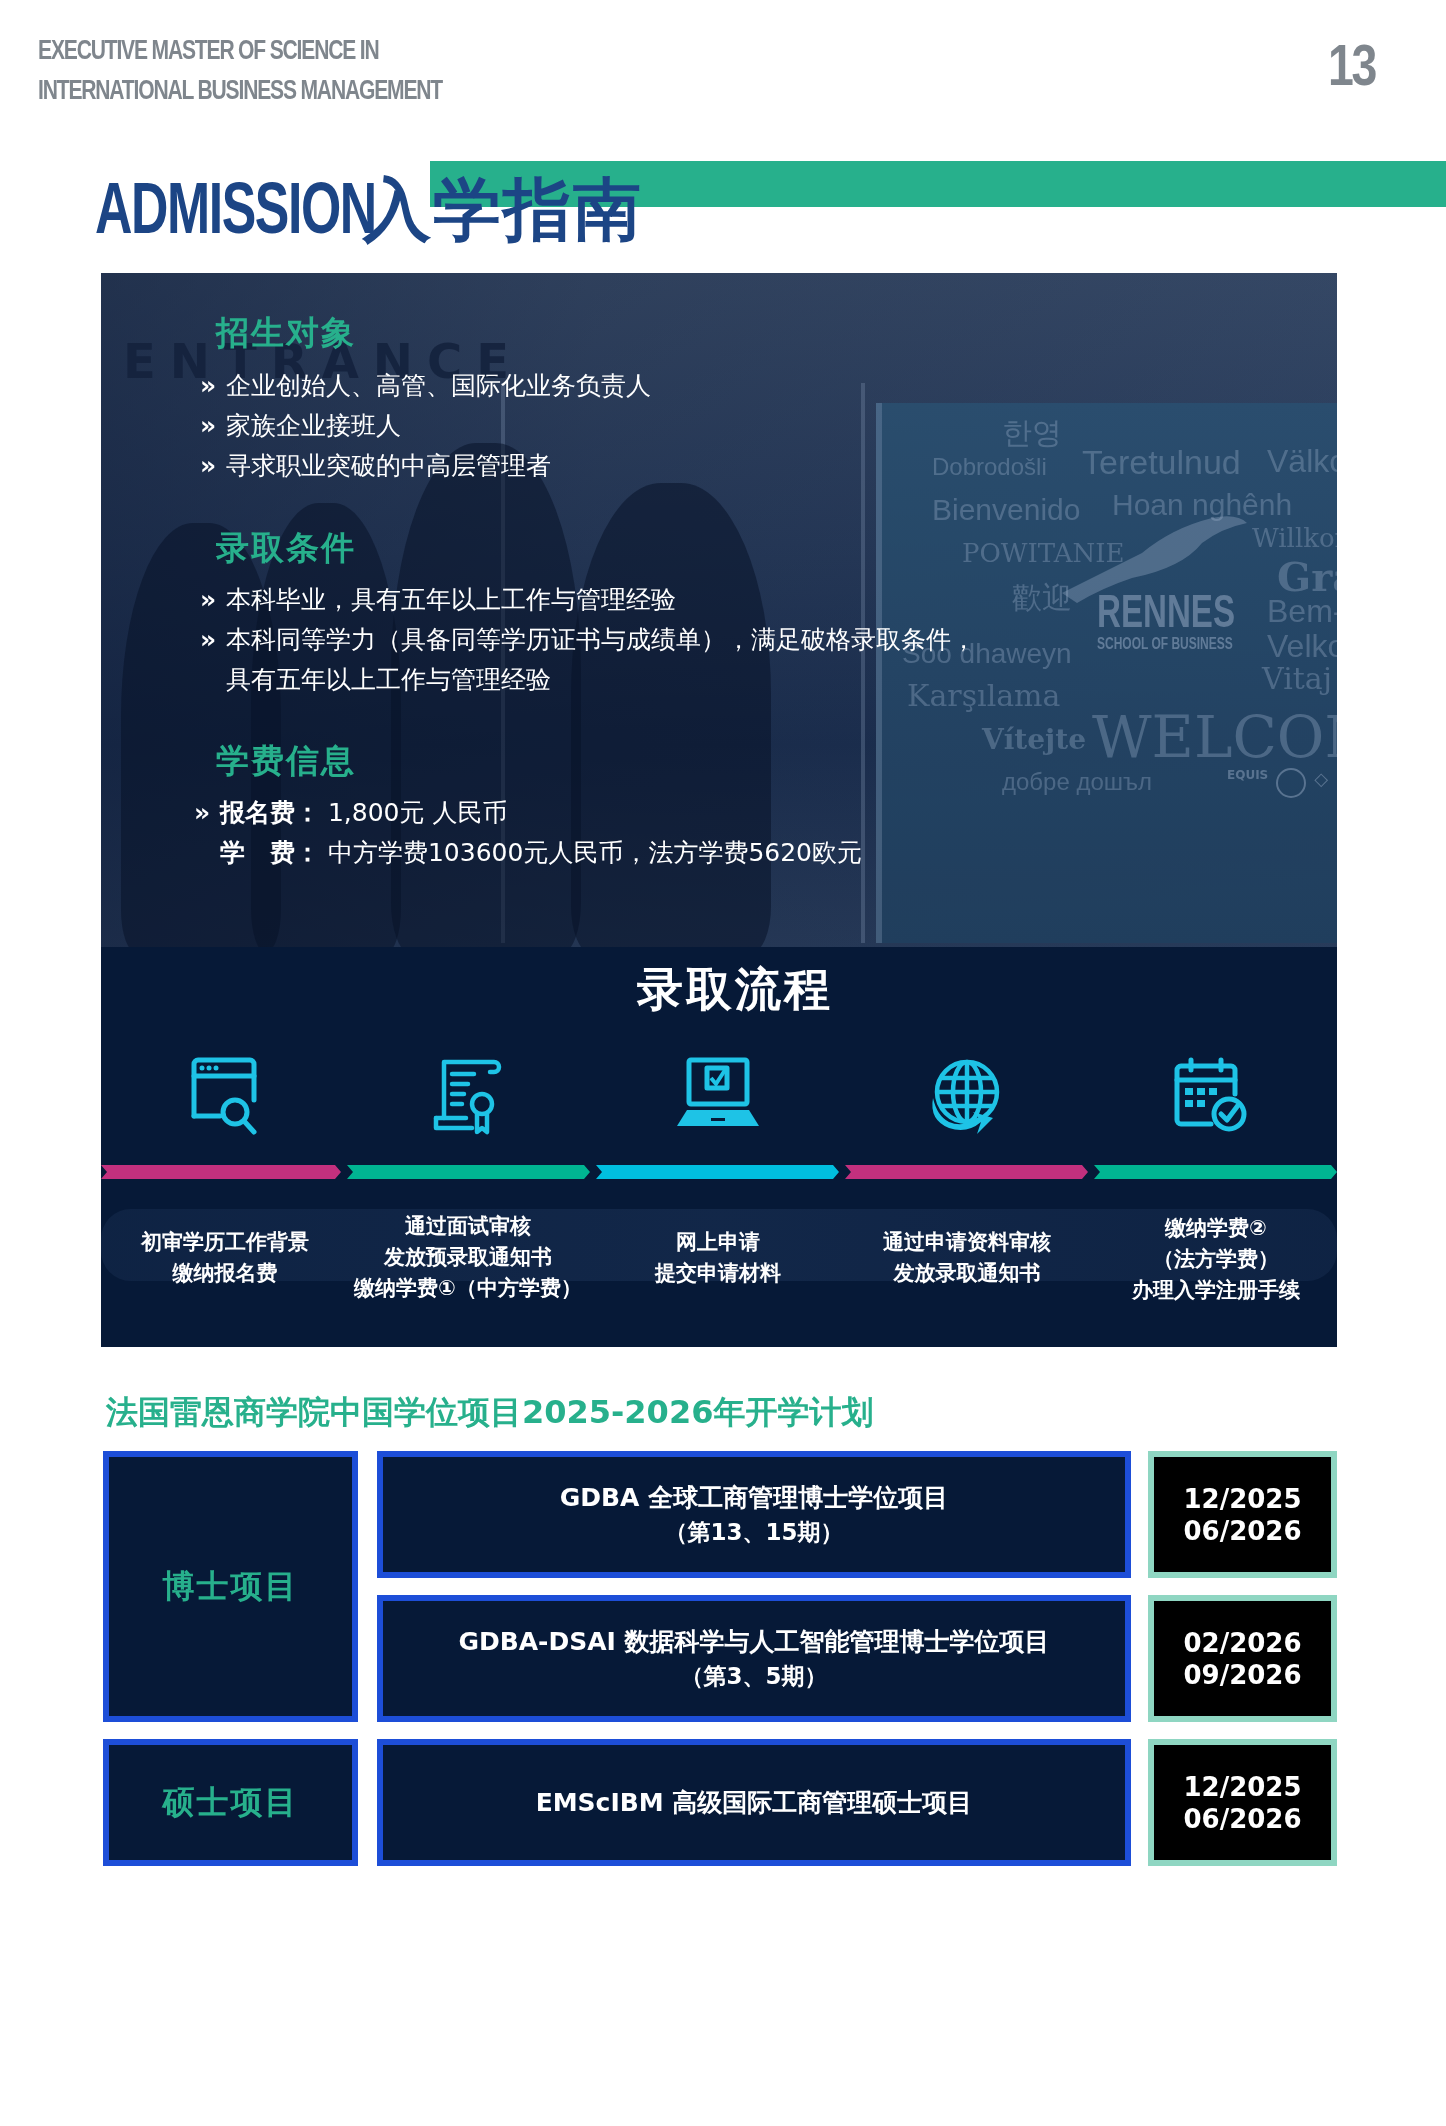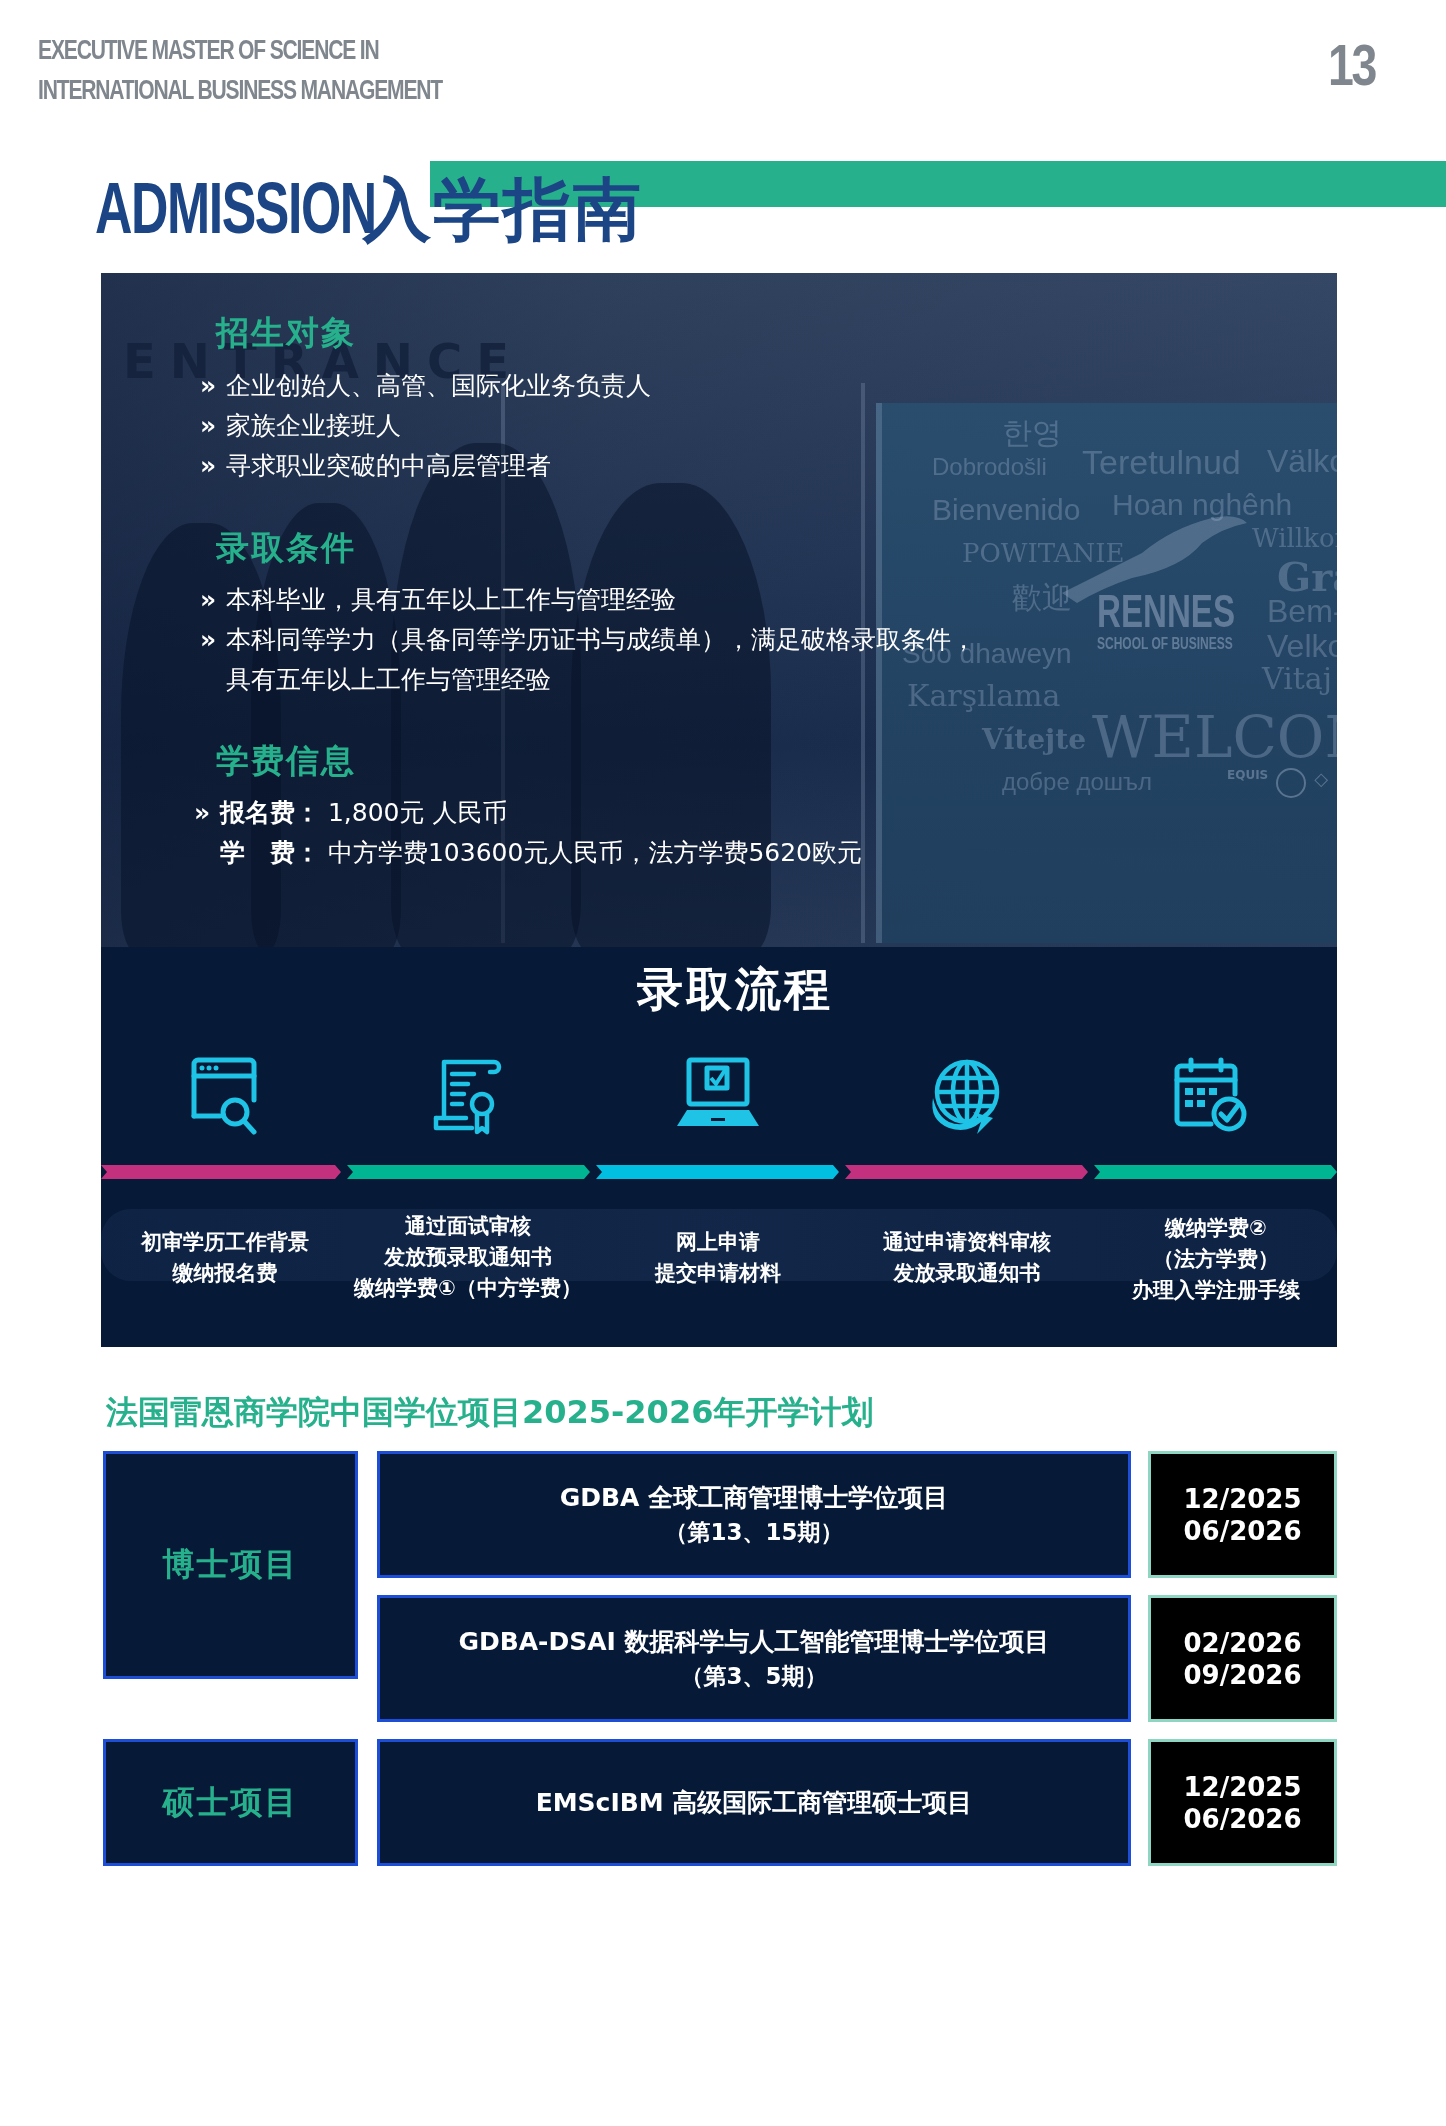--- a/index.html
+++ b/index.html
@@ -90,21 +90,21 @@
       position: absolute; top: 260px; width: 248px; text-align: center; color: #ffffff;
       font-size: 21px; font-weight: bold; line-height: 31px;
     }
     .step-label span { display: block; white-space: nowrap; }
 
     
     .schedule-title {
       left: 106px; top: 1390px; color: #27b08c; font-size: 32px; font-weight: bold; line-height: 44px; white-space: nowrap;
     }
     .cell {
-      position: absolute; background: #061937; border: 3px solid #1d4ed8; box-sizing: border-box;
+      position: absolute; background: #061937; border: 6px solid #1d4ed8; box-sizing: border-box;
       display: flex; flex-direction: column; align-items: center; justify-content: center; text-align: center;
     }
     .cell.cat { color: #27b08c; font-size: 32px; font-weight: bold; letter-spacing: 2px; }
     .cell.prog { color: #ffffff; font-size: 25px; font-weight: bold; line-height: 34px; }
     .cell.prog .sub { font-size: 23px; }
     .cell.date {
       background: #000000; border-color: #8fd6c2; color: #ffffff; font-size: 26px; font-weight: bold; line-height: 32px;
       font-family: "DejaVu Sans", sans-serif;
     }
   </style>
@@ -276,21 +276,21 @@
   </div>
   <div class="step-label" style="left:991px;top:266px">
     <span>缴纳学费②</span>
     <span>（法方学费）</span>
     <span>办理入学注册手续</span>
   </div>
 </div>
 
 <div class="abs schedule-title">法国雷恩商学院中国学位项目2025-2026年开学计划</div>
 
-<div class="cell cat" style="left:103px;top:1451px;width:255px;height:228px">博士项目</div>
+<div class="cell cat" style="left:103px;top:1451px;width:255px;height:271px">博士项目</div>
 <div class="cell cat" style="left:103px;top:1739px;width:255px;height:127px">硕士项目</div>
 
 <div class="cell prog" style="left:377px;top:1451px;width:754px;height:127px">
   <div>GDBA 全球工商管理博士学位项目</div>
   <div class="sub">（第13、15期）</div>
 </div>
 <div class="cell prog" style="left:377px;top:1595px;width:754px;height:127px">
   <div>GDBA-DSAI 数据科学与人工智能管理博士学位项目</div>
   <div class="sub">（第3、5期）</div>
 </div>

